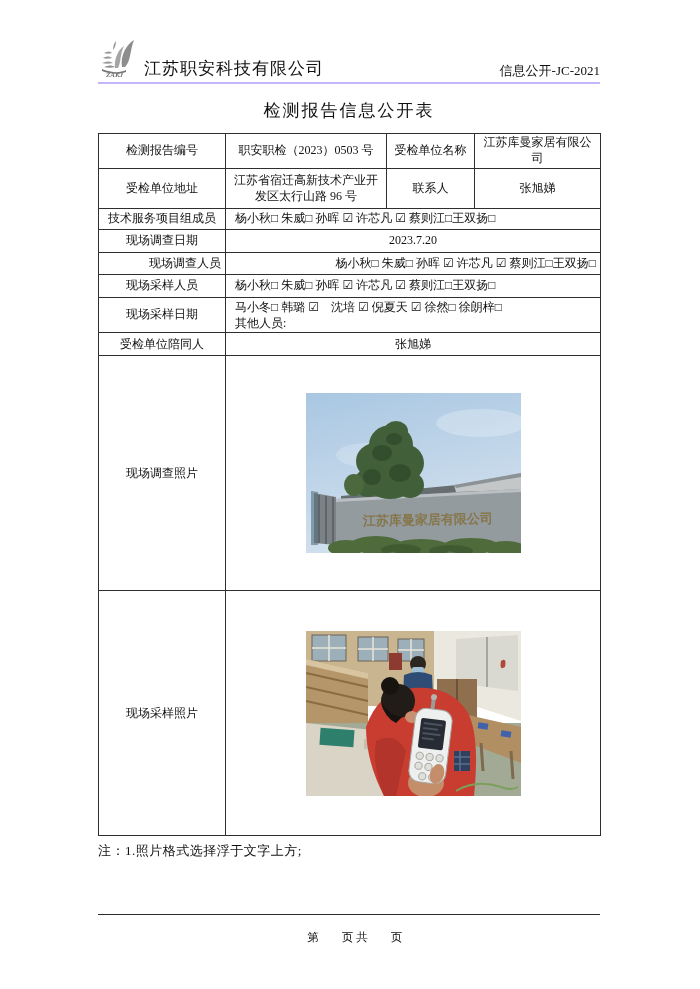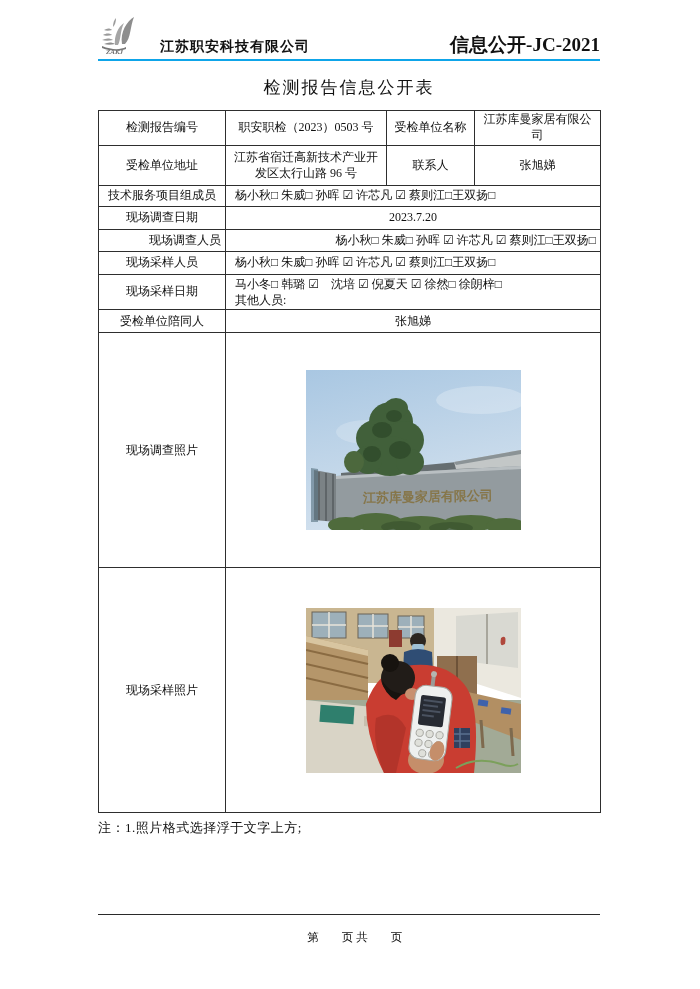--- a/index.html
+++ b/index.html
@@ -4,25 +4,25 @@
 <style>
   html,body{margin:0;padding:0;background:#fff;}
   .page{
     position:relative;width:700px;height:989px;background:#fff;overflow:hidden;
     font-family:"Liberation Serif","DejaVu Serif",serif;color:#111;
   }
   .content{position:absolute;left:98px;top:0;width:502px;}
   
   .header{
     display:flex;justify-content:space-between;align-items:flex-end;
-    padding-top:14px;padding-bottom:3px;border-bottom:2px solid #0ea5e9;
+    padding-top:37px;padding-bottom:3px;border-bottom:2px solid #c4b5fd;
   }
   .header-left{display:flex;align-items:flex-end;gap:2px;}
-  .company{font-size:14px;font-weight:bold;letter-spacing:1px;line-height:1;padding-bottom:2px;margin-left:16px;}
-  .doccode{font-size:19px;font-weight:bold;line-height:1;padding-bottom:2px;}
+  .company{font-size:17px;font-weight:normal;letter-spacing:1px;line-height:1;padding-bottom:2px;}
+  .doccode{font-size:13px;font-weight:normal;line-height:1;padding-bottom:2px;}
   
   .title{margin-top:15px;text-align:center;font-size:17px;font-weight:normal;letter-spacing:2px;}
   
   table{border-collapse:collapse;table-layout:fixed;width:502px;margin-top:11px;}
   td{border:1px solid #2e2e2e;font-size:12px;padding:1px 4px;vertical-align:middle;line-height:1.3;}
   .lab{text-align:center;margin-left:22px;}
   .vc{text-align:center;}
   .vl{text-align:left;padding-left:9px;}
   tr.h34 td{height:32px;} tr.h39 td{height:37px;} tr.h20 td{height:18px;}
   tr.h22 td{height:20px;} tr.h21 td{height:19px;text-align:right;} tr.h31 td{height:29px;}

